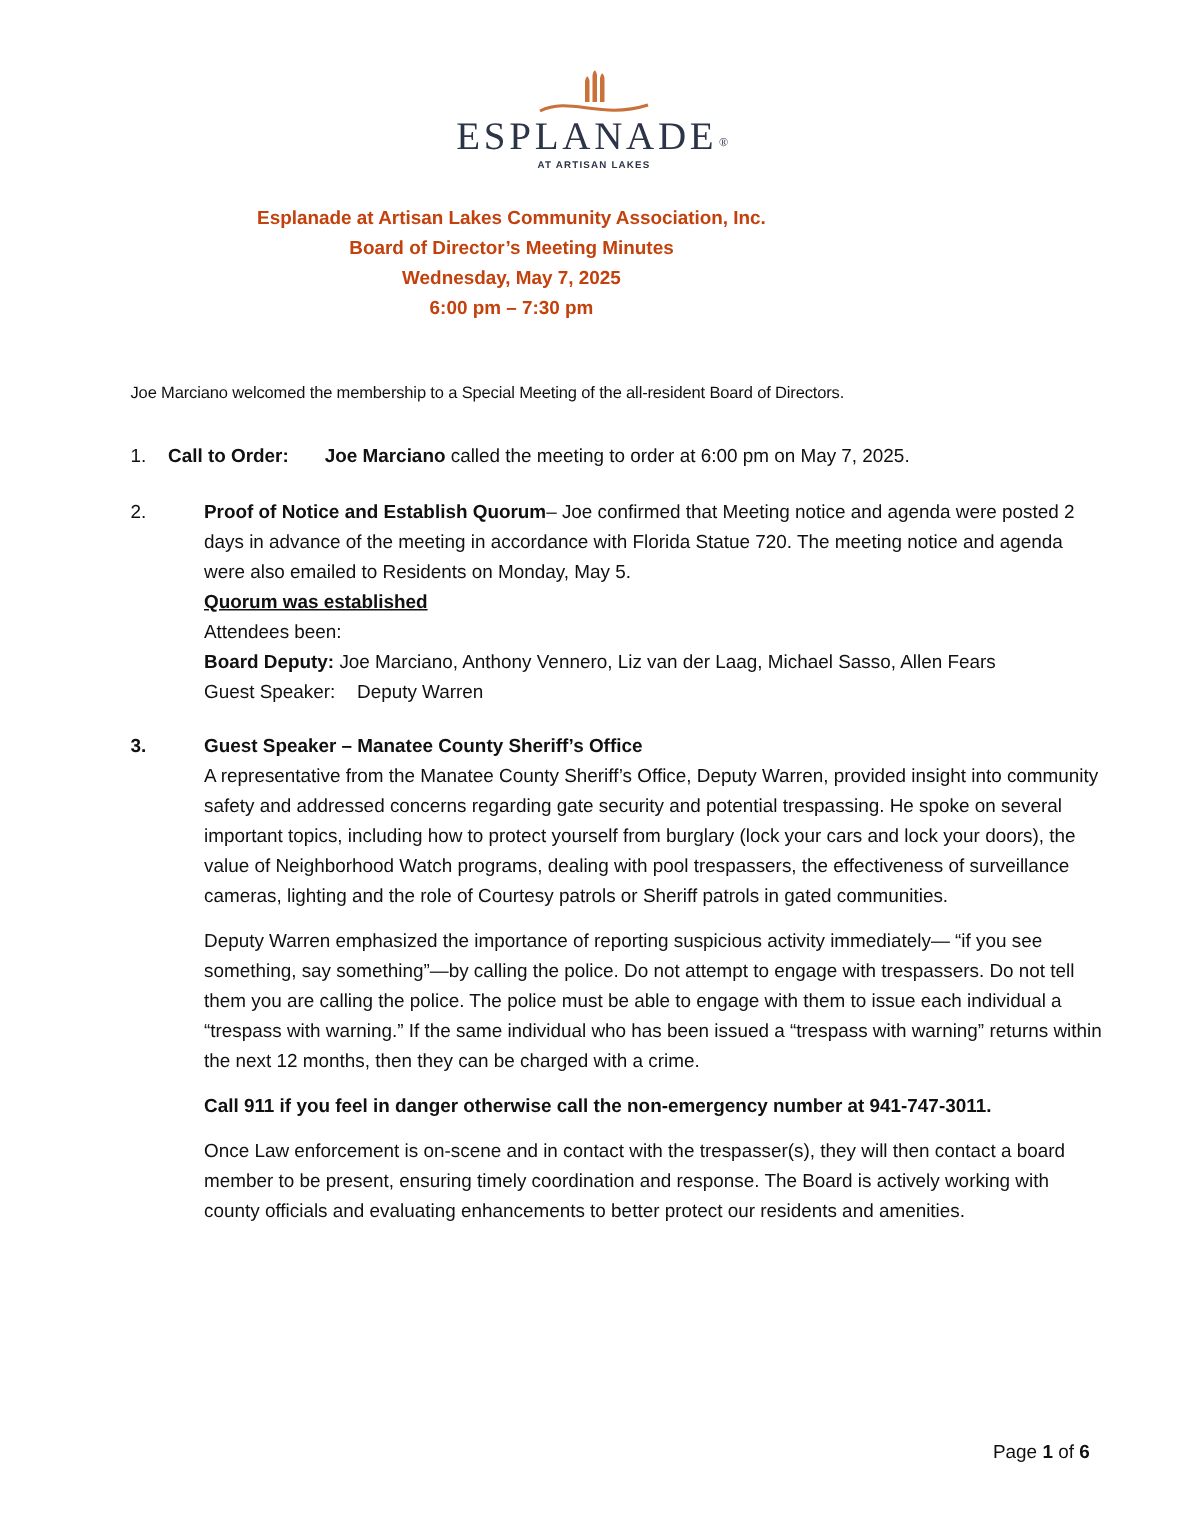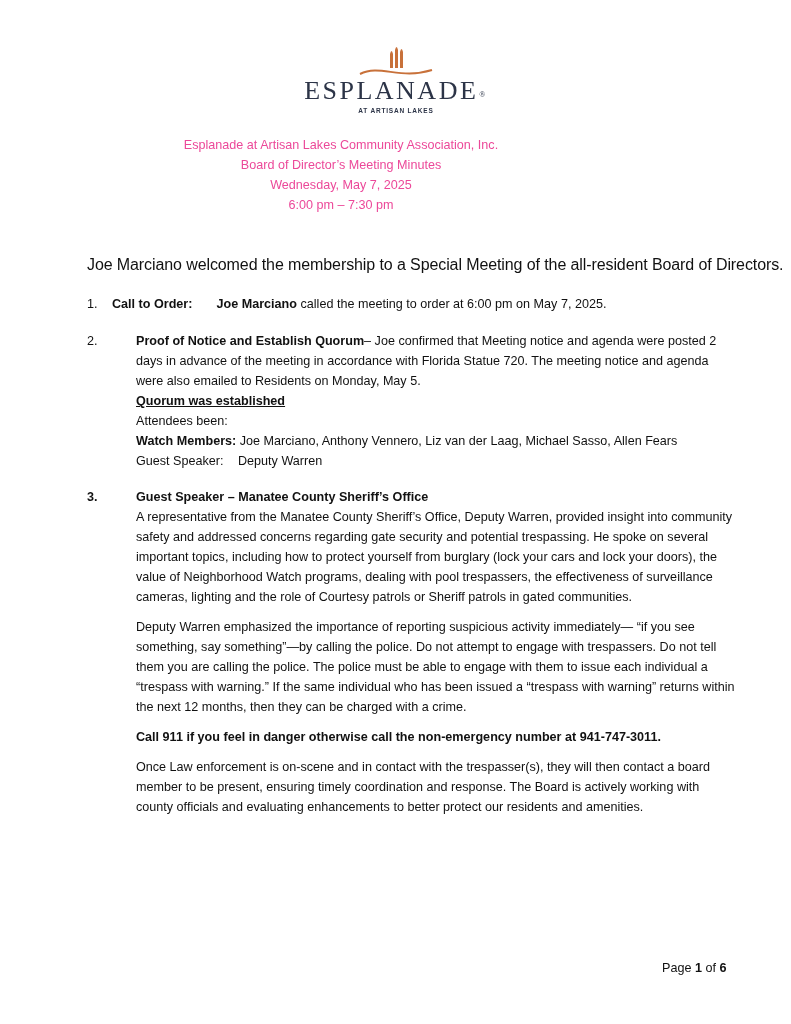--- a/index.html
+++ b/index.html
@@ -17,23 +17,23 @@
     font-family: "Liberation Serif", serif; font-size: 26px; letter-spacing: 2.5px;
     color: #2c3447; text-align: center;
   }
   .logo-word .reg { font-size: 8px; vertical-align: 2px; margin-left: 1px; }
   .logo-sub {
     position: absolute; left: 0; width: 212px; top: 61px;
     font-size: 6.5px; letter-spacing: 0.8px; color: #2c3447; text-align: center; font-weight: bold;
   }
 
   
-  .header { position: absolute; left: 0; width: 682px; top: 135px; text-align: center; font-weight: normal; font-size: 12.6px; line-height: 20px; color: #ec4899; }
+  .header { position: absolute; left: 0; width: 682px; top: 135px; text-align: center; font-weight: bold; font-size: 12.6px; line-height: 20px; color: #c2410c; }
 
-  .intro { position: absolute; left: 87px; top: 256px; font-size: 16px; color: #111; letter-spacing: -0.1px; }
+  .intro { position: absolute; left: 87px; top: 256px; font-size: 11px; color: #111; letter-spacing: -0.1px; }
 
   .item { position: absolute; left: 87px; font-size: 12.6px; line-height: 20px; color: #111; }
   .num { position: absolute; left: 0; width: 25px; }
   .body-col { position: absolute; left: 25px; width: 625px; }
   b { font-weight: bold; }
   .u { text-decoration: underline; font-weight: bold; }
   p { margin: 0; padding-left: 24px; }
 
   .footer { position: absolute; left: 662px; top: 945px; font-size: 12.6px; color: #111; margin-top: 16px; }
 </style>
@@ -69,21 +69,21 @@
     </div>
   </div>
 
   <div class="item" style="top:331px;">
     <span class="num">2.</span>
     <div class="body-col">
       <p><b>Proof of Notice and Establish Quorum</b><span>– Joe confirmed that Meeting notice and agenda were posted 2</span></p>
       <p>days in advance of the meeting in accordance with Florida Statue 720.  The meeting notice and agenda were also emailed to Residents on Monday, May 5.</p>
       <p class="u">Quorum was established</p>
       <p>Attendees been:</p>
-      <p><b>Watch Members:</b> <span>Joe Marciano, Anthony Vennero, Liz van der Laag, Michael Sasso, Allen Fears</span></p>
+      <p><b>Board Deputy:</b> <span>Joe Marciano, Anthony Vennero, Liz van der Laag, Michael Sasso, Allen Fears</span></p>
       <p><span style="display:inline-block;width:102px;">Guest Speaker:</span><span>Deputy Warren</span></p>
     </div>
   </div>
 
   <div class="item" style="top:487px;">
     <b class="num">3.</b>
     <div class="body-col">
       <p><b>Guest Speaker – Manatee County Sheriff’s Office</b></p>
       <p>A representative from the Manatee County Sheriff’s Office, Deputy Warren, provided insight into community safety and addressed concerns regarding gate security and potential trespassing. He spoke on several important topics, including how to protect yourself from burglary (lock your cars and lock your doors), the value of Neighborhood Watch programs, dealing with pool trespassers, the effectiveness of surveillance cameras, lighting and the role of Courtesy patrols or Sheriff patrols in gated communities.</p>
       <p style="margin-top:10px;">Deputy Warren emphasized the importance of reporting suspicious activity immediately— “if you see something, say something”—by calling the police. Do not attempt to engage with trespassers.  Do not tell them you are calling the police.  The police must be able to engage with them to issue each individual a “trespass with warning.”  If the same individual who has been issued a “trespass with warning” returns within the next 12 months, then they can be charged with a crime.</p>

